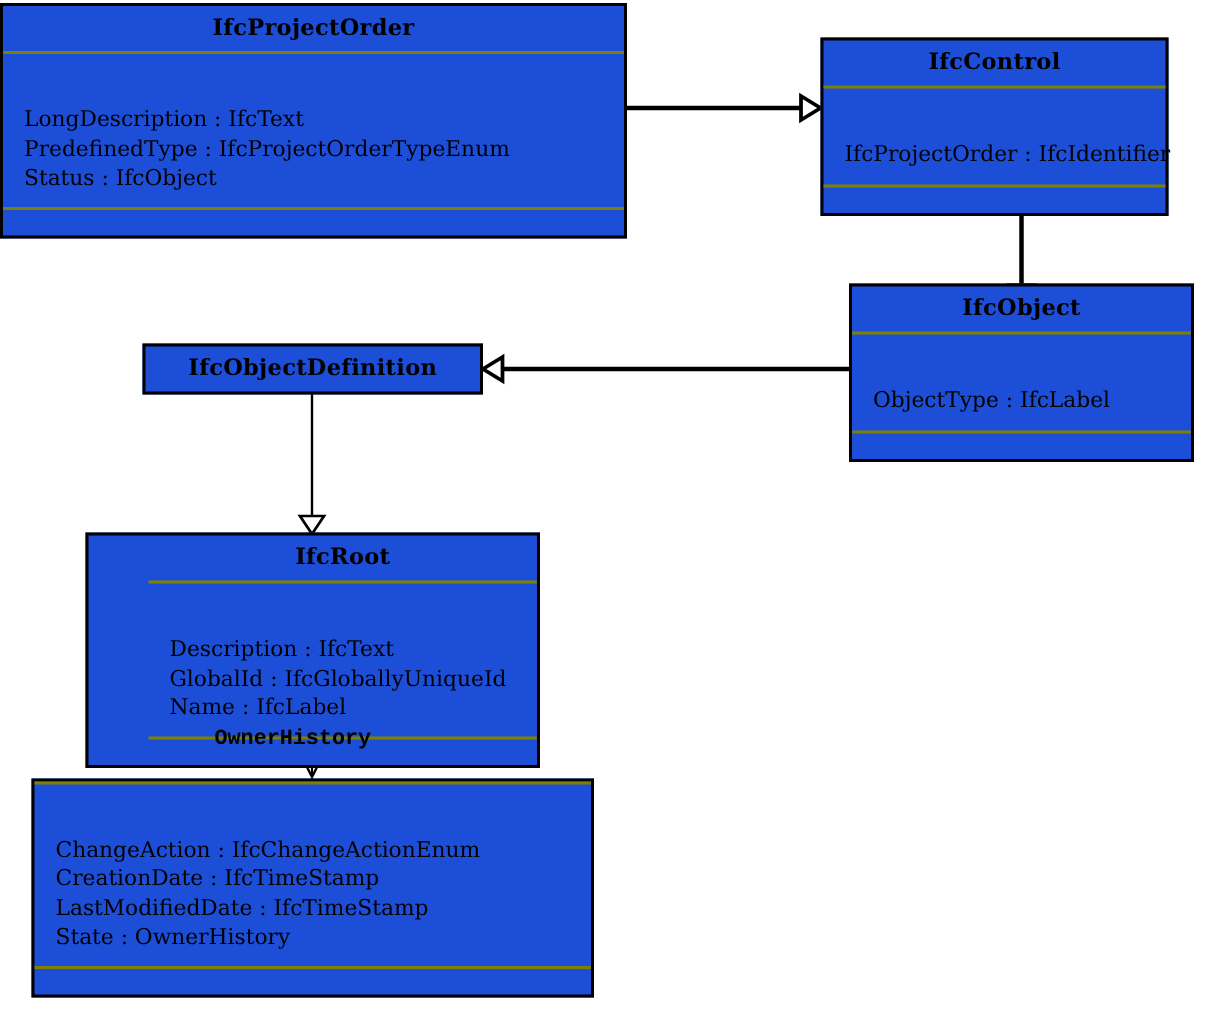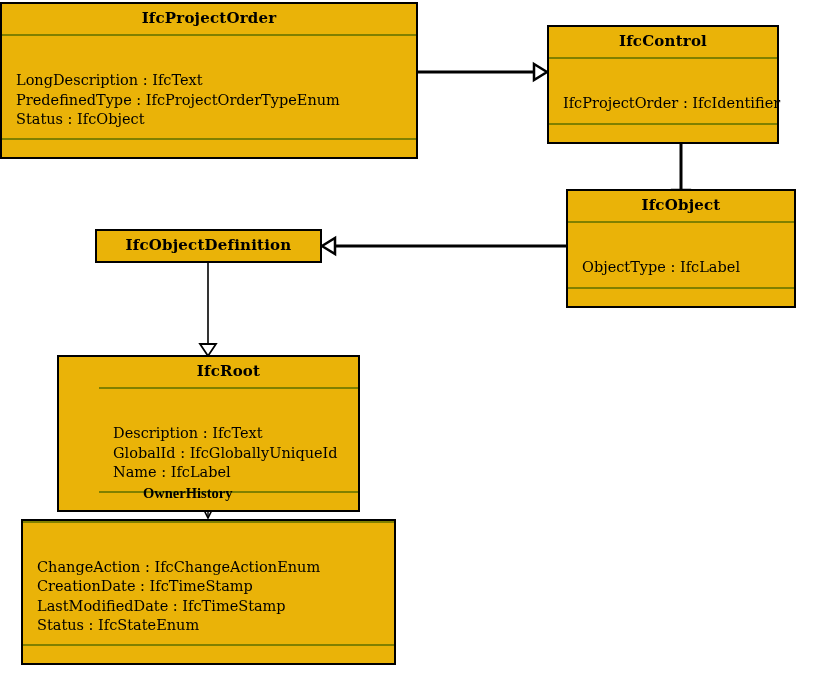--- a/index.html
+++ b/index.html
@@ -25,21 +25,21 @@
     position: absolute;
     left: 0;
     top: 0;
     width: 815px;
     height: 684px;
     overflow: visible;
     pointer-events: none;
   }
   .uml-class {
     position: absolute;
-    background: #eab308;
+    background: #1d4ed8;
     border: 2px solid #000000;
     box-sizing: border-box;
     z-index: 3;
   }
   .cls-title {
     text-align: center;
     font-weight: bold;
     font-size: 15px;
     color: #000000;
     padding: 6px 6px 7px 6px;
@@ -64,21 +64,21 @@
   .cls-ops {
     height: 17px;
   }
   .edge-label {
     position: absolute;
     font-weight: bold;
     font-size: 14.5px;
     color: #000000;
     white-space: nowrap;
     z-index: 5;
-    font-family: Liberation Serif, serif;
+    font-family: Liberation Mono, monospace;
   }
 
   
   #box-ifcprojectorder   { left: 0px;   top: 2px;   width: 418px; }
   #box-ifccontrol        { left: 547px; top: 25px;  width: 232px; }
   #box-ifcobject         { left: 566px; top: 189px; width: 230px; }
   #box-ifcobjectdefinition { left: 95px; top: 229px; width: 227px; }
   #box-ifcroot           { left: 57px;  top: 355px; width: 303px; padding-left: 40px; }
   #box-ifcownerhistory   { left: 21px;  top: 519px; width: 375px; }
 
@@ -164,21 +164,21 @@
     <div class="cls-sep"></div>
     <div class="cls-ops"></div>
   </div>
 
   <div class="uml-class" id="box-ifcownerhistory">
     <div class="cls-sep"></div>
     <div class="cls-attrs">
       <div class="attr-row">ChangeAction : IfcChangeActionEnum</div>
       <div class="attr-row">CreationDate : IfcTimeStamp</div>
       <div class="attr-row">LastModifiedDate : IfcTimeStamp</div>
-      <div class="attr-row">Status : IfcStateEnum</div>
+      <div class="attr-row">State : OwnerHistory</div>
     </div>
     <div class="cls-sep"></div>
     <div class="cls-ops"></div>
   </div>
 
   <div class="edge-label" id="label-ownerhistory">OwnerHistory</div>
 
 </div>
 
 </body></html>

